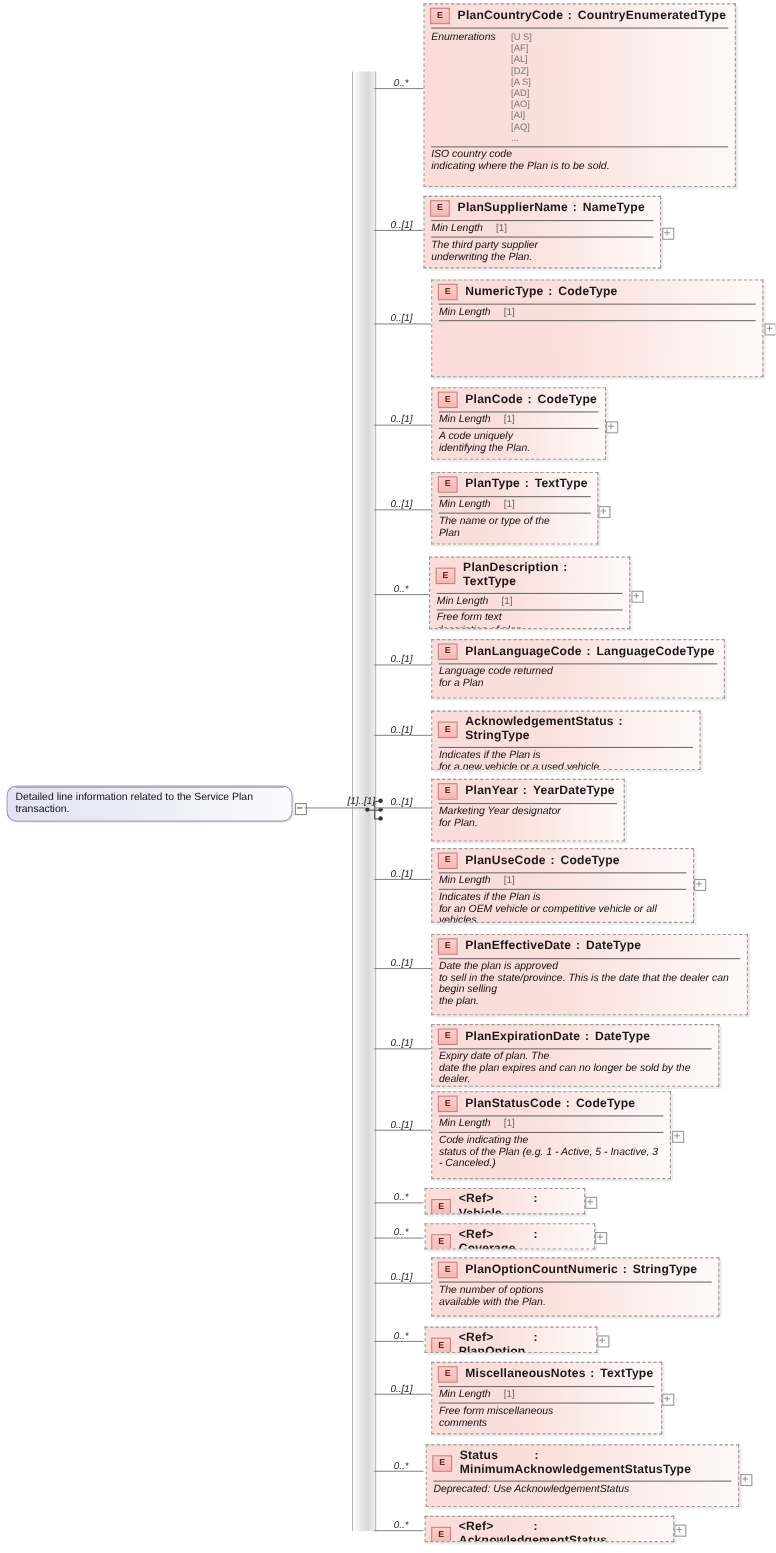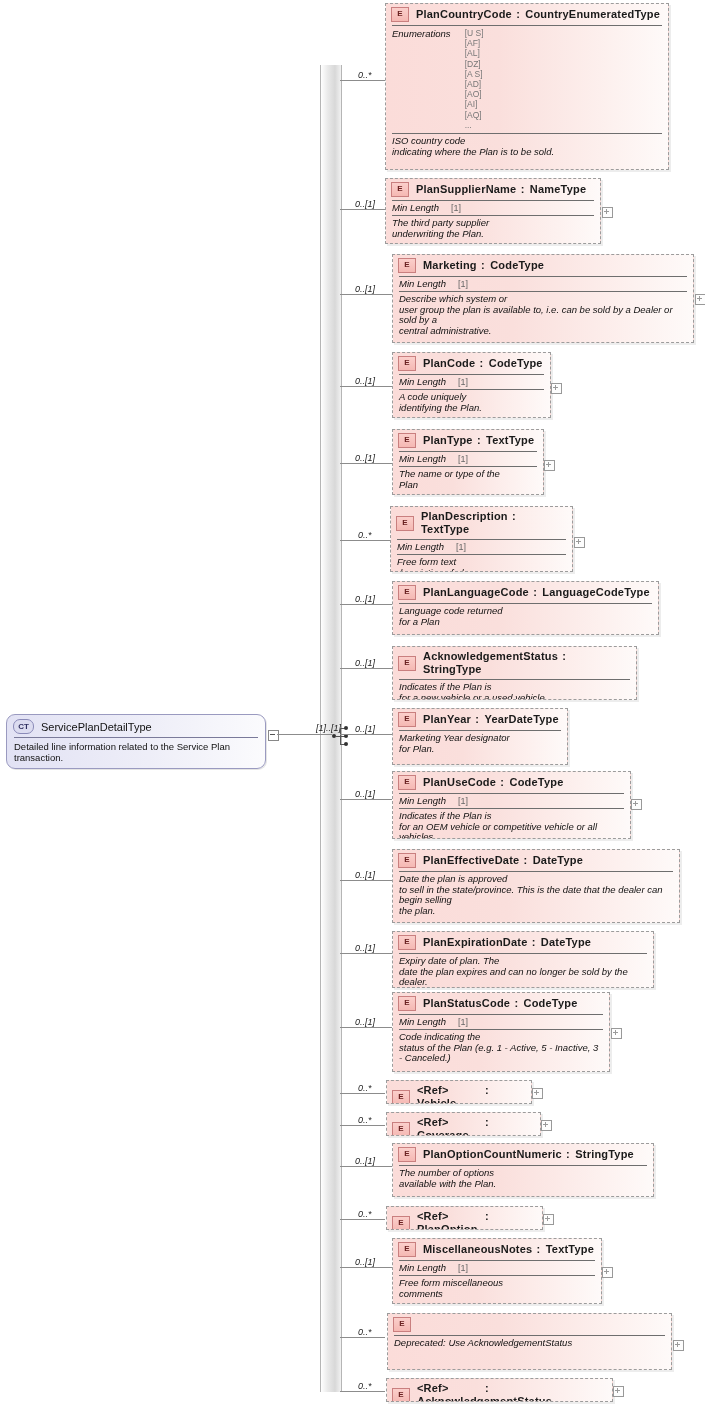--- a/index.html
+++ b/index.html
@@ -223,24 +223,20 @@
   }
 </style>
 </head>
 <body>
 
 <div id="canvas">
 
   <div class="band"></div>
 
   <div class="ct-box">
-    <div class="ct-head">
-      <div class="ct-badge">CT</div>
-      <div class="ct-title">ServicePlanDetailType</div>
-    </div>
     <div class="ct-rule"></div>
     <div class="ct-desc">Detailed line information related to the Service Plan transaction.</div>
   </div>
 
   <div class="expand-sq" style="left:268px; top:730px;"></div>
 
   <div class="h-line" style="left:277px; top:734px; width:55px;"></div>
   <div class="card-label" style="left:288px; top:723px;margin-left:28px;">[1]..[1]</div>
 
   <div class="seq-icon">
@@ -297,31 +293,28 @@
     <div class="el-desc">The third party supplier
 underwriting the Plan.</div>
   </div>
   <div class="plus-btn" style="left:602px; top:207px;"></div>
 
   <div class="h-line" style="left:340px; top:294px; width:52px;"></div>
   <div class="card-label" style="left:355px; top:284px;">0..[1]</div>
   <div class="el" style="left:392px; top:254px; width:302px; height:89px;">
     <div class="el-head">
       <div class="el-badge">E</div>
-      <div class="el-title"><span>Marketing</span><span class="sp"> : </span><span>CodeType</span></div>
-    </div>
-    <div class="el-rule"></div>
-    <div class="facet-row">
-      <span class="facet-name">Min Length</span>
-      <span class="facet-val">[1]</span>
-    </div>
-    <div class="el-rule"></div>
-    <div class="el-desc">Describe which system or
-user group the plan is available to, i.e. can be sold by a Dealer or sold by a
-central administrative.</div>
+      <div class="el-title"><span>NumericType</span><span class="sp"> : </span><span>CodeType</span></div>
+    </div>
+    <div class="el-rule"></div>
+    <div class="facet-row">
+      <span class="facet-name">Min Length</span>
+      <span class="facet-val">[1]</span>
+    </div>
+    <div class="el-rule"></div>
   </div>
   <div class="plus-btn" style="left:695px; top:294px;"></div>
 
   <div class="h-line" style="left:340px; top:386px; width:52px;"></div>
   <div class="card-label" style="left:355px; top:376px;">0..[1]</div>
   <div class="el" style="left:392px; top:352px; width:159px; height:66px;">
     <div class="el-head">
       <div class="el-badge">E</div>
       <div class="el-title"><span>PlanCode</span><span class="sp"> : </span><span>CodeType</span></div>
     </div>
@@ -527,20 +520,21 @@
     <div class="el-desc">Free form miscellaneous
 comments</div>
   </div>
   <div class="plus-btn" style="left:602px; top:1267px;"></div>
 
   <div class="h-line" style="left:340px; top:1337px; width:45px;"></div>
   <div class="card-label" style="left:358px; top:1327px;">0..*</div>
   <div class="el" style="left:387px; top:1313px; width:285px; height:57px;">
     <div class="el-head">
       <div class="el-badge">E</div>
+      <div class="el-title"><span class="ref-name">Status</span><span class="sp">: </span><span>MinimumAcknowledgementStatusType</span></div>
     </div>
     <div class="el-rule"></div>
     <div class="el-desc">Deprecated: Use AcknowledgementStatus</div>
   </div>
   <div class="plus-btn" style="left:673px; top:1340px;"></div>
 
   <div class="h-line" style="left:340px; top:1391px; width:45px;"></div>
   <div class="card-label" style="left:358px; top:1381px;">0..*</div>
   <div class="el ref" style="left:386px; top:1378px; width:227px; height:24px;">
     <div class="el-head">

